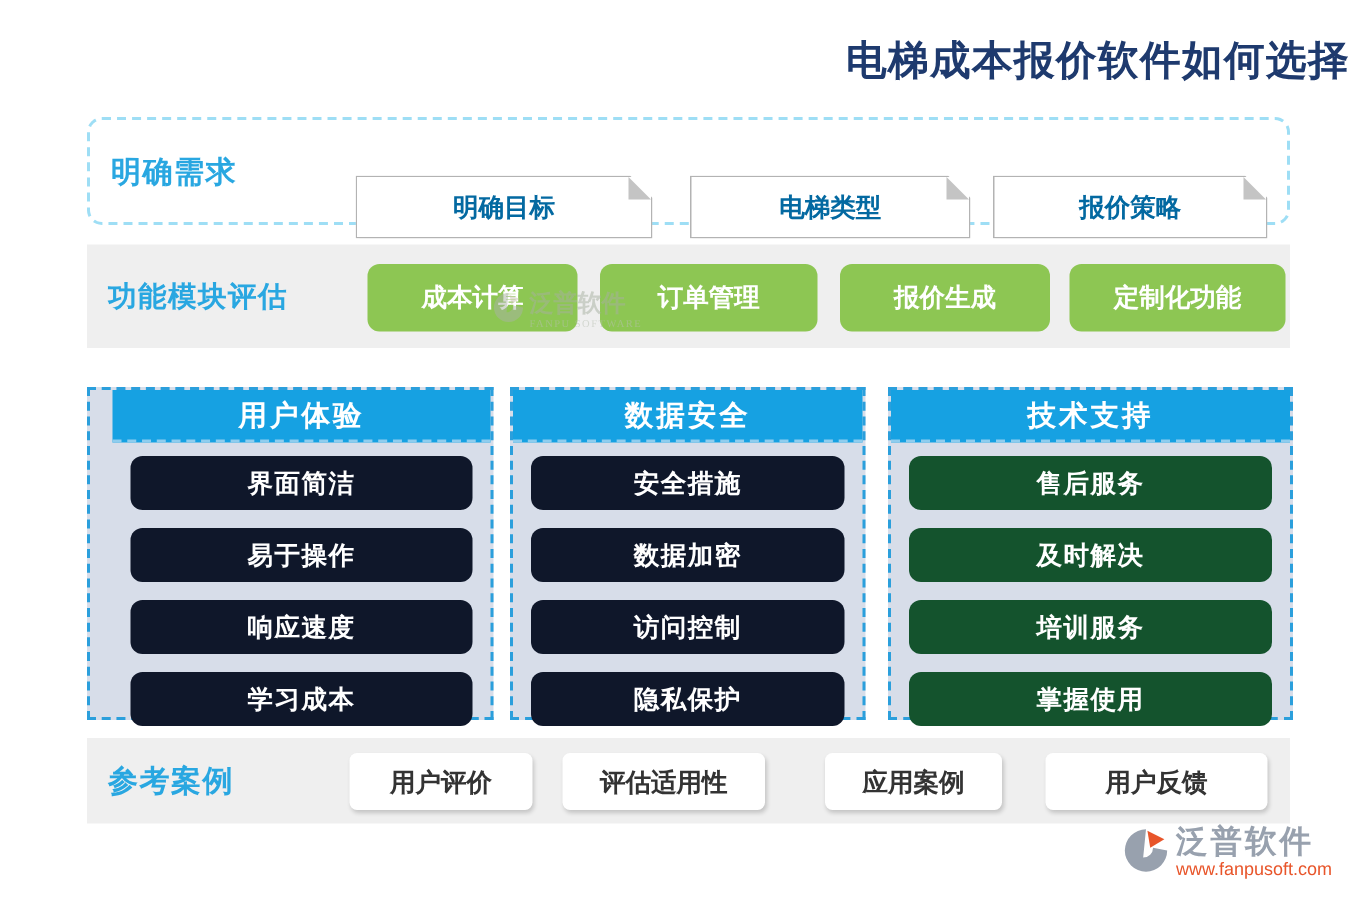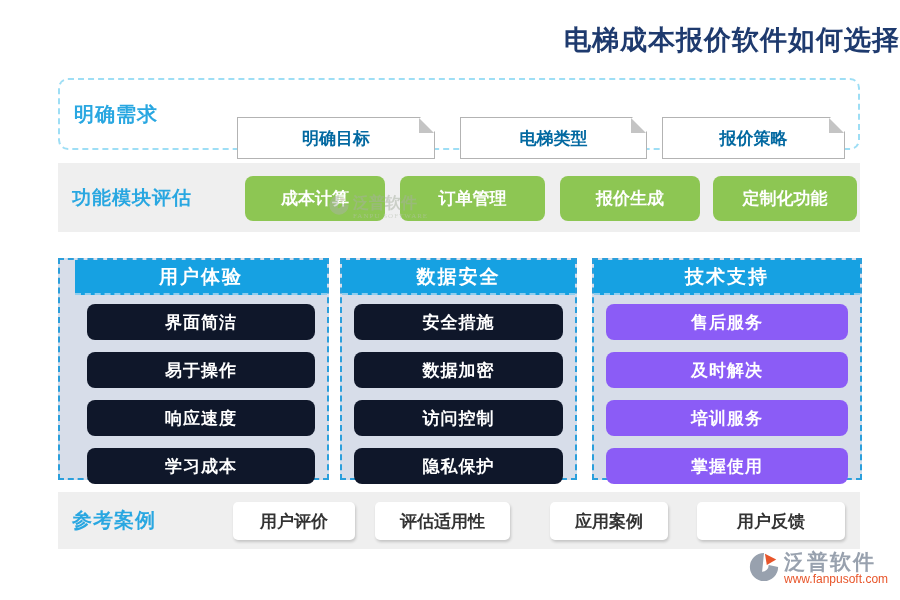--- a/index.html
+++ b/index.html
@@ -69,21 +69,21 @@
     height:33px;background:#16a1e2;display:flex;align-items:center;justify-content:center;
     color:#ffffff;font-size:19px;font-weight:bold;letter-spacing:2px;
     border-bottom:2px dashed #8fcdee;box-sizing:content-box;
   }
   .col-items{display:flex;flex-direction:column;gap:12px;padding:9px 12px 0 12px;}
   .col-btn{
     height:36px;border-radius:8px;display:flex;align-items:center;justify-content:center;
     color:#ffffff;font-size:17px;font-weight:bold;cursor:pointer;letter-spacing:1px;
   }
   .col-btn.green{background:#0f172a;}
-  .col-btn.blue{background:#8b5cf6;}
+  .col-btn.blue{background:#14532d;}
   
   .case-box{
     position:absolute;left:58px;top:492px;width:802px;height:57px;background:#efefef;
   }
   .white-btn{
     position:absolute;top:10px;height:38px;background:#ffffff;border-radius:5px;
     display:flex;align-items:center;justify-content:center;
     color:#333333;font-size:17px;font-weight:bold;cursor:pointer;
     box-shadow:1px 2px 3px rgba(0,0,0,.18);
   }

